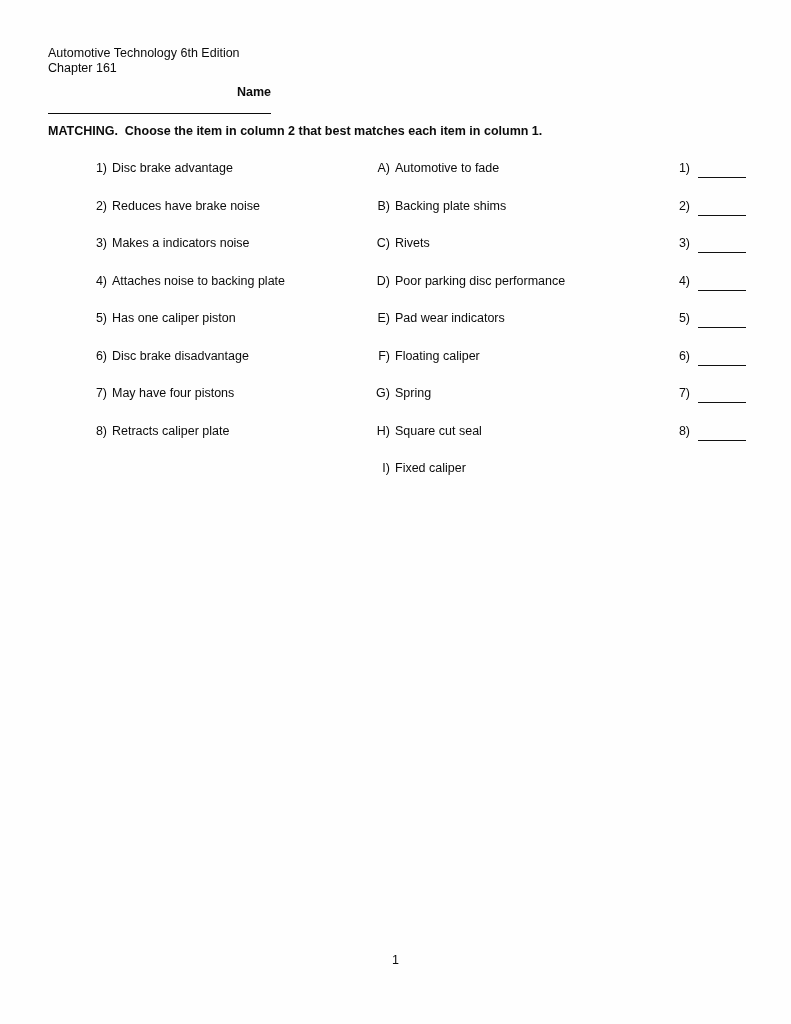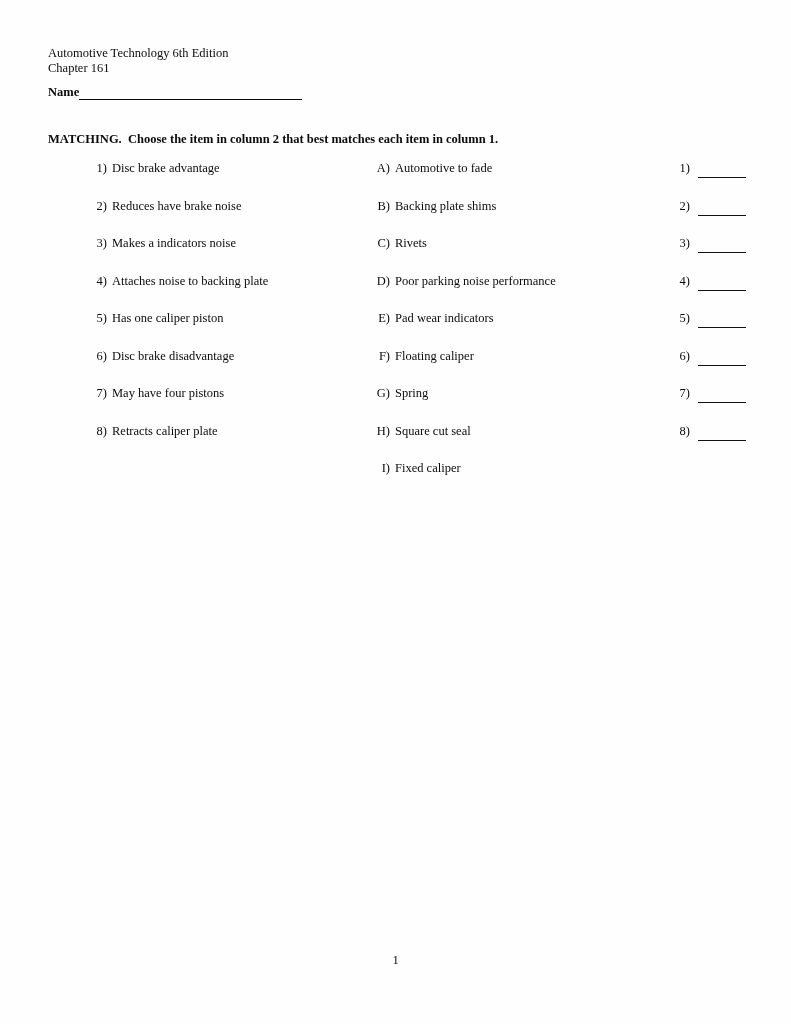--- a/index.html
+++ b/index.html
@@ -5,49 +5,50 @@
   html, body {
     margin: 0;
     padding: 0;
     background: #ffffff;
   }
   .page {
     position: relative;
     width: 791px;
     height: 1024px;
     background: #fefefe;
-    font-family: Liberation Serif, serif;
+    font-family: Liberation Sans, sans-serif;
     color: #0b0b0b;
     font-size: 12.5px;
     overflow: hidden;
   }
   .doc-header {
     position: absolute;
     left: 48px;
     top: 46px;
     line-height: 14.5px;
   }
   .name-row {
     position: absolute;
     left: 48px;
     top: 85px;
     font-weight: bold;
     display: flex;
     align-items: flex-end;
+    flex-direction: column;
   }
   .name-blank {
     display: inline-block;
     width: 223px;
     height: 14px;
     border-bottom: 1.5px solid #0b0b0b;
   }
   .matching-heading {
     position: absolute;
     left: 48px;
-    top: 132px;
+    top: 124px;
     font-weight: bold;
     white-space: pre-wrap;
   }
   .rows {
     position: absolute;
     left: 48px;
     top: 161px;
     width: 710px;
   }
   .m-row {
@@ -171,21 +172,21 @@
       </div>
     </div>
 
     <div class="m-row">
       <div class="col1">
         <span class="num">4)</span>
         <span>Attaches noise to backing plate</span>
       </div>
       <div class="col2">
         <span class="letter">D)</span>
-        <span>Poor parking noise performance</span>
+        <span>Poor parking disc performance</span>
       </div>
       <div class="col3">
         <span class="num">4)</span>
         <span class="answer-blank"></span>
       </div>
     </div>
 
     <div class="m-row">
       <div class="col1">
         <span class="num">5)</span>

